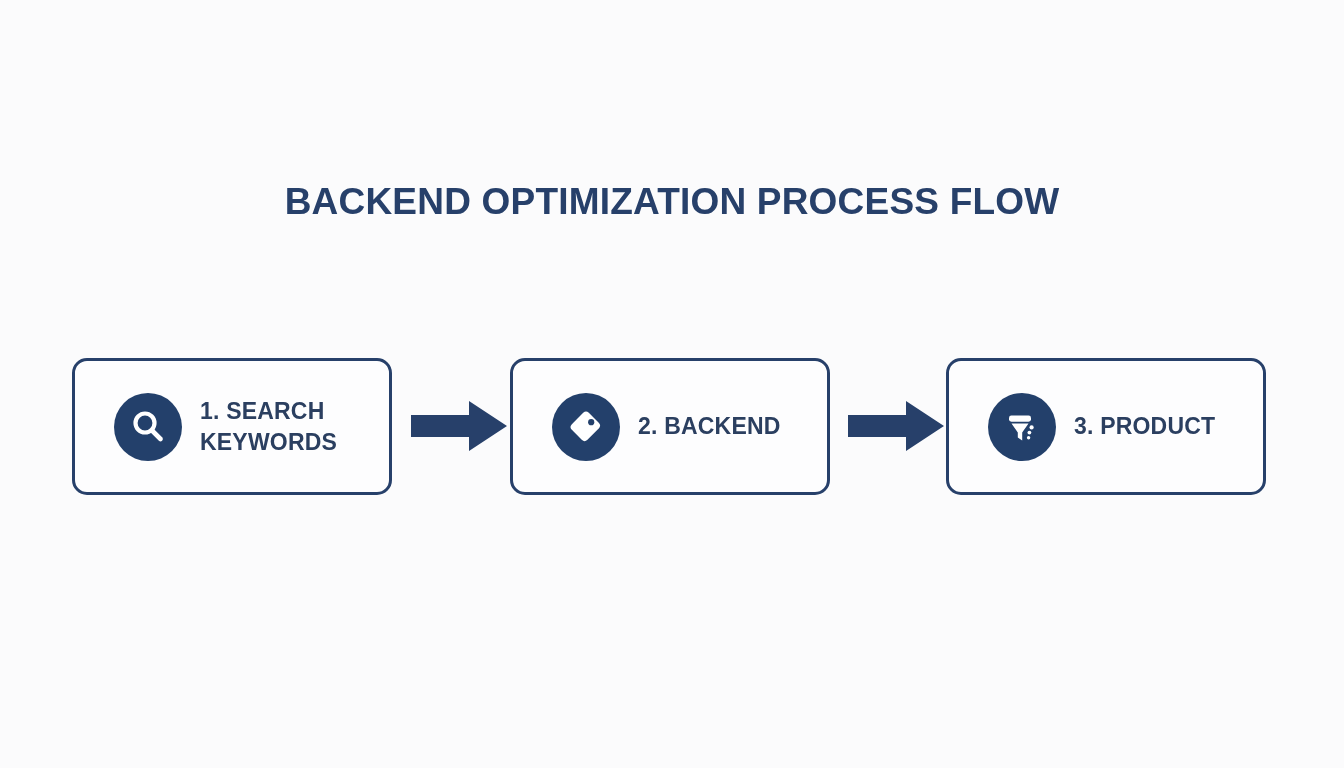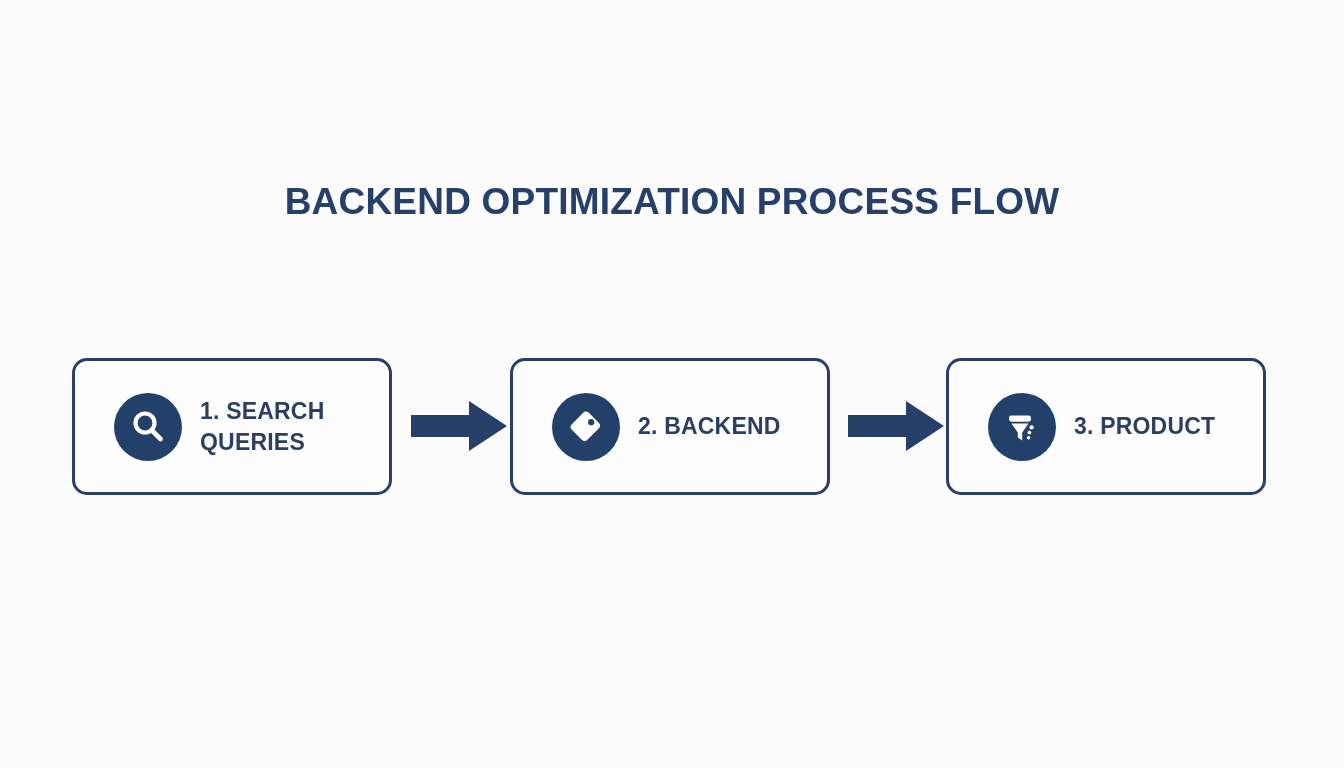--- a/index.html
+++ b/index.html
@@ -98,21 +98,21 @@
 
   <div class="step step-1">
     <div class="icon-circle">
       <svg width="40" height="40" viewBox="0 0 40 40" aria-hidden="true">
         <circle cx="17" cy="16" r="9.5" fill="none" stroke="#ffffff" stroke-width="4.2"></circle>
         <line x1="24" y1="23.5" x2="32.5" y2="32" stroke="#ffffff" stroke-width="4.6" stroke-linecap="round"></line>
       </svg>
     </div>
     <div class="step-label">
       <div>1. SEARCH</div>
-      <div>QUERIES</div>
+      <div>KEYWORDS</div>
     </div>
   </div>
 
   <div class="arrow arrow-1">
     <svg width="97" height="54" viewBox="0 0 97 54" aria-hidden="true">
       <path d="M0,16 L58,16 L58,2 L96,27 L58,52 L58,38 L0,38 Z" fill="#27406a"></path>
     </svg>
   </div>
 
   <div class="step step-2">

